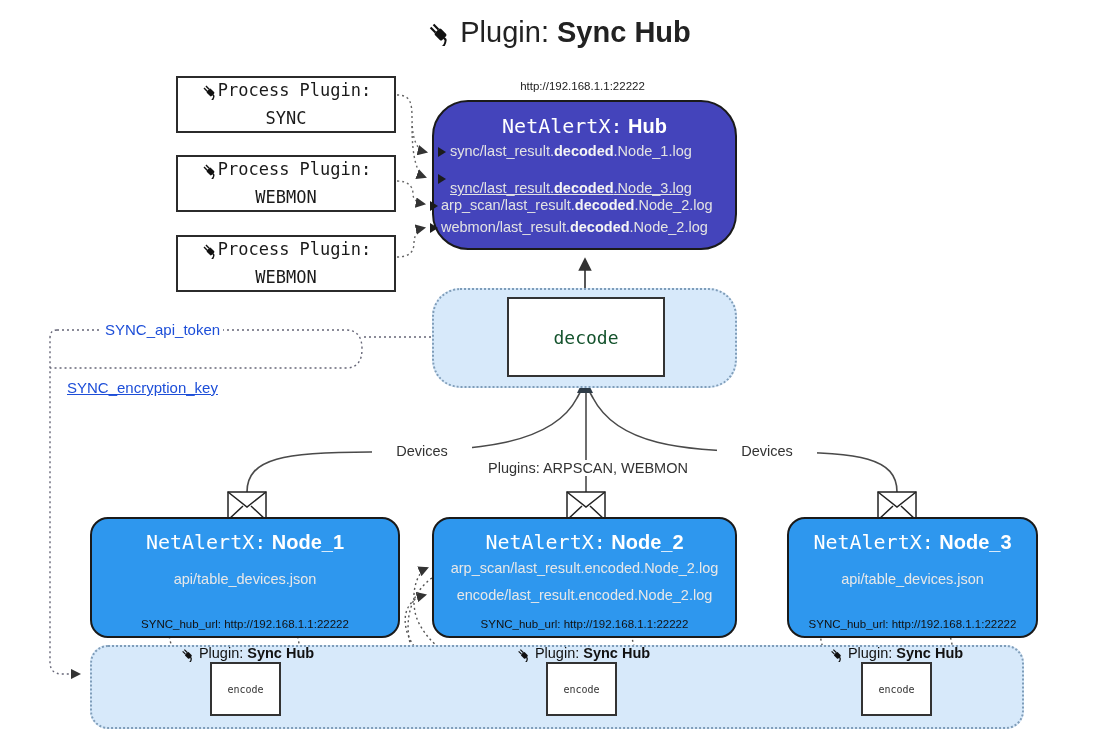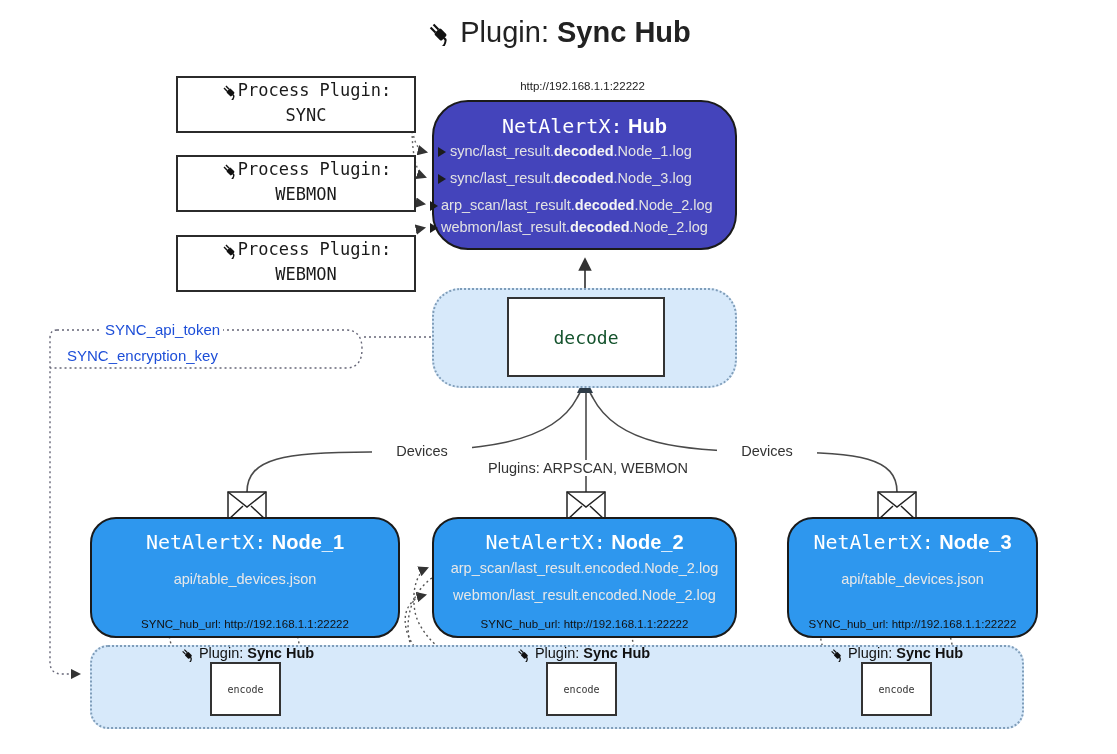--- a/index.html
+++ b/index.html
@@ -11,21 +11,21 @@
          font-family:"Liberation Sans",sans-serif;color:var(--ink);}
   #wires{position:absolute;left:0;top:0;width:1117px;height:754px;}
   .abs{position:absolute;}
   
   .title{left:0;top:16px;width:1117px;text-align:center;font-size:29px;color:#222;}
   .title b{font-weight:bold;}
   .plug{vertical-align:-4px;}
   
   .ppbox{width:216px;height:53px;background:#fff;border:2px solid #2b2b2b;
          font-family:"DejaVu Sans Mono",monospace;font-size:17px;text-align:center;
-         display:flex;flex-direction:column;justify-content:flex-start;line-height:1.45;padding-left:20px;}
+         display:flex;flex-direction:column;justify-content:space-between;line-height:1.45;}
   
   .hub{left:432px;top:100px;width:301px;height:146px;background:var(--hub);
        border:2px solid #1a1a1a;border-radius:36px;color:#fff;}
   .hub-title{position:absolute;left:0;top:12px;width:100%;text-align:center;font-size:20px;}
   .mono{font-family:"DejaVu Sans Mono",monospace;}
   .hub-line{position:absolute;font-size:14.5px;color:#e3e3e3;white-space:nowrap;}
   .hub-line b{color:#f4f4f4;}
   .tri{position:absolute;width:0;height:0;border-top:5px solid transparent;
        border-bottom:5px solid transparent;border-left:8px solid #1c1c1c;}
   .httplabel{left:432px;top:80px;width:301px;text-align:center;font-size:11.5px;color:#222;}
@@ -33,21 +33,21 @@
   .zone{background:var(--zone);border:2px dotted var(--zoneborder);}
   .decodezone{left:432px;top:288px;width:301px;height:96px;border-radius:28px;}
   .decodebox{left:507px;top:297px;width:154px;height:76px;background:#fff;border:2px solid #333;
              font-family:"DejaVu Sans Mono",monospace;font-size:18px;display:flex;
              align-items:center;justify-content:center;color:#14532d;}
   
   .tok{font-size:15px;color:#1d4ed8;background:#fff;padding:0 3px;white-space:nowrap;}
   
   .edgelabel{font-size:14.5px;color:#333;background:#fff;text-align:center;padding:0 2px;}
   
-  .node{background:var(--node);border:2px solid #1a1a1a;border-radius:26px;color:#fff;height:117px;}
+  .node{background:var(--node);border:2px solid #1a1a1a;border-radius:18px;color:#fff;height:117px;}
   .node-title{position:absolute;left:0;top:11px;width:100%;text-align:center;font-size:20px;white-space:nowrap;}
   .node-file{position:absolute;left:0;width:100%;text-align:center;font-size:14.5px;
              color:var(--lightText);white-space:nowrap;}
   .node-url{position:absolute;left:0;bottom:6px;width:100%;text-align:center;font-size:11.5px;color:#111;}
   
   .bottomzone{left:90px;top:645px;width:930px;height:80px;border-radius:18px;}
   .encbox{top:662px;width:67px;height:50px;background:#fff;border:2px solid #333;
           font-family:"DejaVu Sans Mono",monospace;font-size:10px;display:flex;
           align-items:center;justify-content:center;color:#333;}
   .enclabel{top:645px;width:200px;text-align:center;font-size:14.5px;color:#111;white-space:nowrap;}
@@ -177,55 +177,55 @@
   <div class="abs httplabel">http://192.168.1.1:22222</div>
 
   <div class="abs hub">
     <div class="hub-title">
       <span class="mono">NetAlertX:</span>
       <b>Hub</b>
     </div>
     <span class="tri" style="left:4px;top:45px;"></span>
     <div class="hub-line" style="left:16px;top:41px;text-align:right;"><span>sync/last_result.</span><b>decoded</b><span>.Node_1.log</span></div>
     <span class="tri" style="left:4px;top:72px;"></span>
-    <div class="hub-line" style="left:16px;top:68px;"><span>sync/last_result.</span><b>decoded</b><span>.Node_3.log</span></div>
+    <div class="hub-line" style="left:16px;top:78px;text-decoration:underline;"><span>sync/last_result.</span><b>decoded</b><span>.Node_3.log</span></div>
     <span class="tri" style="left:-4px;top:99px;"></span>
     <div class="hub-line" style="left:7px;top:95px;"><span>arp_scan/last_result.</span><b>decoded</b><span>.Node_2.log</span></div>
     <span class="tri" style="left:-4px;top:121px;"></span>
     <div class="hub-line" style="left:7px;top:117px;"><span>webmon/last_result.</span><b>decoded</b><span>.Node_2.log</span></div>
   </div>
 
   <div class="abs zone decodezone"></div>
   <div class="abs decodebox">
     <span>decode</span>
   </div>
 
   <div class="abs tok" style="left:102px;top:321px;">SYNC_api_token</div>
-  <div class="abs tok" style="left:64px;top:347px;">SYNC_encryption_key</div>
+  <div class="abs tok" style="left:64px;top:379px;text-decoration:underline;">SYNC_encryption_key</div>
 
   <div class="abs edgelabel" style="left:372px;top:443px;width:96px;">Devices</div>
   <div class="abs edgelabel" style="left:480px;top:460px;width:212px;">Plugins: ARPSCAN, WEBMON</div>
   <div class="abs edgelabel" style="left:717px;top:443px;width:96px;">Devices</div>
 
   <div class="abs node" style="left:90px;top:517px;width:306px;">
     <div class="node-title">
       <span class="mono">NetAlertX:</span>
       <b>Node_1</b>
     </div>
     <div class="node-file" style="top:52px;">api/table_devices.json</div>
     <div class="node-url">SYNC_hub_url: http://192.168.1.1:22222</div>
   </div>
 
   <div class="abs node" style="left:432px;top:517px;width:301px;">
     <div class="node-title">
       <span class="mono">NetAlertX:</span>
       <b>Node_2</b>
     </div>
     <div class="node-file" style="top:41px;">arp_scan/last_result.encoded.Node_2.log</div>
-    <div class="node-file" style="top:68px;">webmon/last_result.encoded.Node_2.log</div>
+    <div class="node-file" style="top:68px;">encode/last_result.encoded.Node_2.log</div>
     <div class="node-url">SYNC_hub_url: http://192.168.1.1:22222</div>
   </div>
 
   <div class="abs node" style="left:775px;top:517px;width:247px;margin-left:12px;">
     <div class="node-title">
       <span class="mono">NetAlertX:</span>
       <b>Node_3</b>
     </div>
     <div class="node-file" style="top:52px;">api/table_devices.json</div>
     <div class="node-url">SYNC_hub_url: http://192.168.1.1:22222</div>

